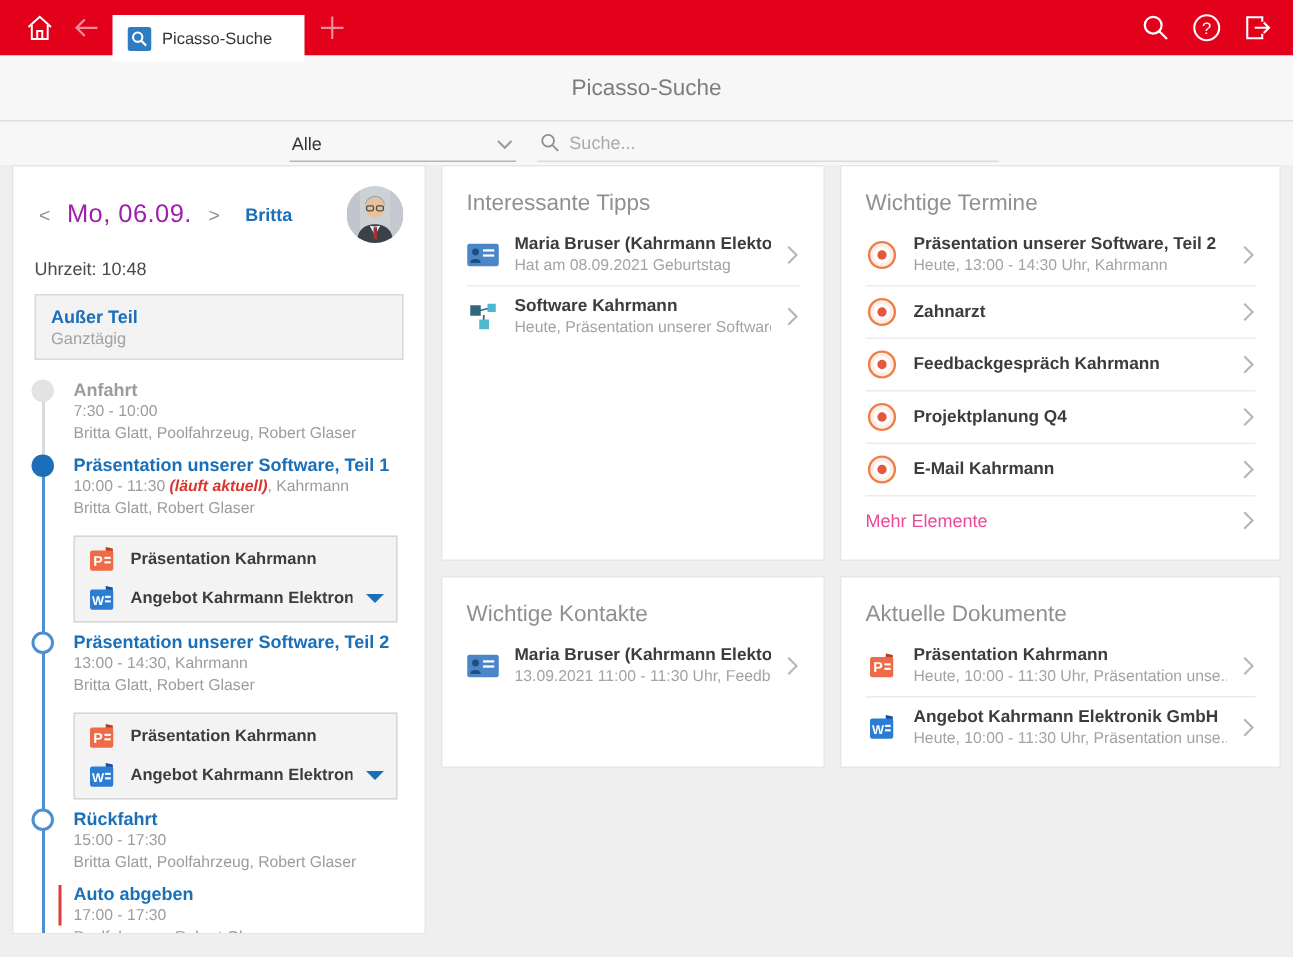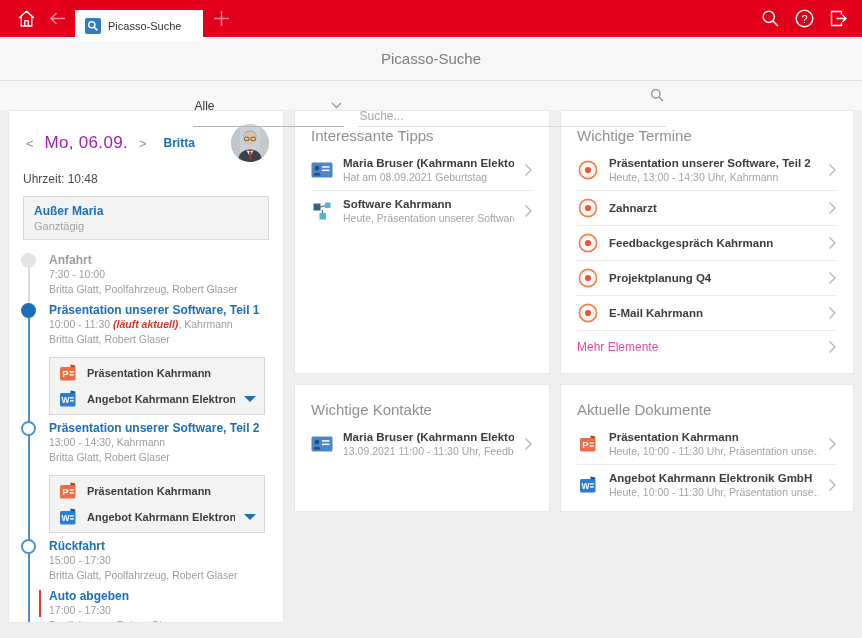--- a/index.html
+++ b/index.html
@@ -20,21 +20,21 @@
   .tab-ico { width:16px; height:16px; flex:none; }
   .tab-label { font-size:11px; color:#333; white-space:nowrap; }
 
   
   .subheader { position:relative; height:73px; background:#f7f7f7; }
   .page-title { text-align:center; padding-top:13px; font-size:15px; color:#7d7d7d; }
   .sub-divider { position:absolute; top:43px; left:0; right:0; border-top:1px solid #dedede; }
   .search-row { position:absolute; top:49px; left:0; right:4px; display:flex; justify-content:center; gap:14px; }
   .filter-select { width:151px; border-bottom:1px solid #b5b5b5; display:flex; justify-content:space-between;
                    align-items:center; padding:3px 2px 4px; font-size:12px; color:#333; cursor:pointer; }
-  .search-field { width:308px; border-bottom:1px solid #dcdcdc; display:flex; align-items:flex-end; gap:7px; padding:2px 2px 3px;flex-direction:column; }
+  .search-field { width:308px; border-bottom:1px solid #dcdcdc; display:flex; align-items:flex-start; gap:7px; padding:2px 2px 3px; }
   .search-field input { border:0; outline:0; background:transparent; font-size:12px; color:#555; width:100%;
                         font-family:"Liberation Sans", sans-serif; }
   .search-field input::placeholder { color:#aaa; }
 
   
   .content { display:flex; gap:10px; padding:0 8px; align-items:flex-start; }
   .panel { background:#fff; border:1px solid #e7e7e7; }
   .col { display:flex; flex-direction:column; gap:10px; }
   .col-mid { width:256px; }
   .col-right { width:294px; }
@@ -208,21 +208,21 @@
           <path d="M12.4 13.2 a6.6 6.6 0 0 1 13.2 0 l-1.4 -3.4 a6.6 6.6 0 0 0 -10.4 0 z" fill="#8a8f94"></path>
           <rect x="13.4" y="13.2" width="4.6" height="3.4" rx="1.2" fill="none" stroke="#4c4c4c" stroke-width="0.9"></rect>
           <rect x="20" y="13.2" width="4.6" height="3.4" rx="1.2" fill="none" stroke="#4c4c4c" stroke-width="0.9"></rect>
         </svg>
       </span>
     </div>
 
     <div class="time-label">Uhrzeit: 10:48</div>
 
     <div class="allday-card">
-      <div class="allday-title">Außer Maria</div>
+      <div class="allday-title">Außer Teil</div>
       <div class="allday-sub">Ganztägig</div>
     </div>
 
     <div class="timeline">
       <div class="tl-line gray"></div>
       <div class="tl-line blue"></div>
 
       <div class="tl-entry">
         <span class="tl-marker past"></span>
         <div class="tl-title gray">Anfahrt</div>

